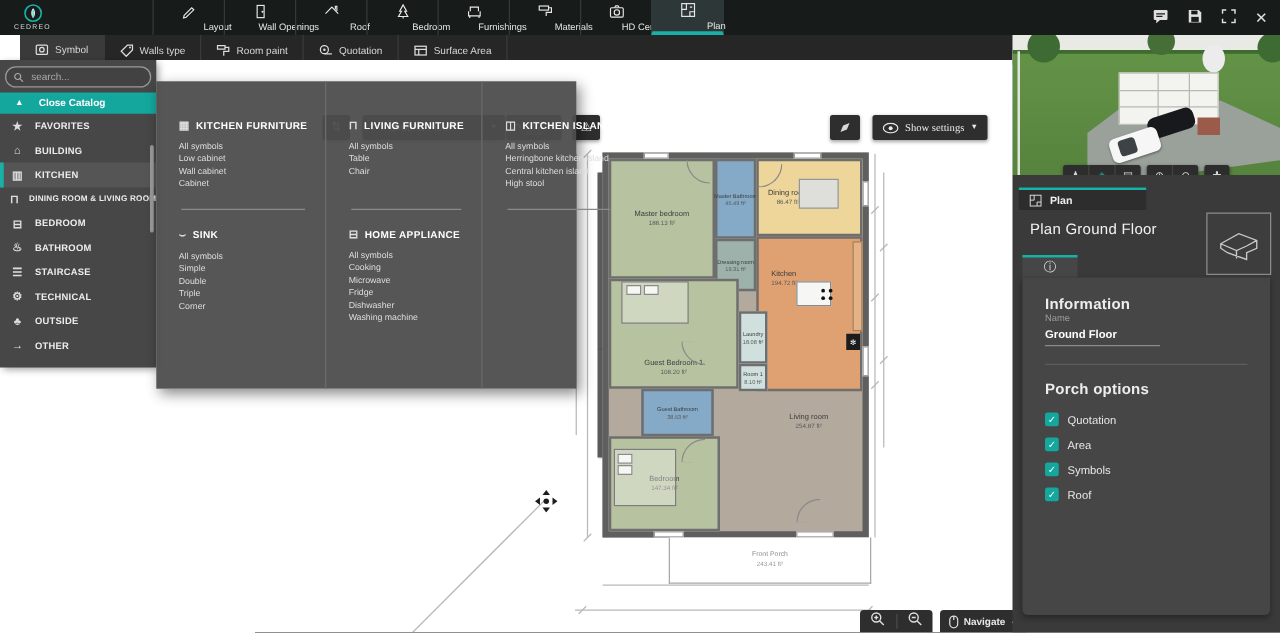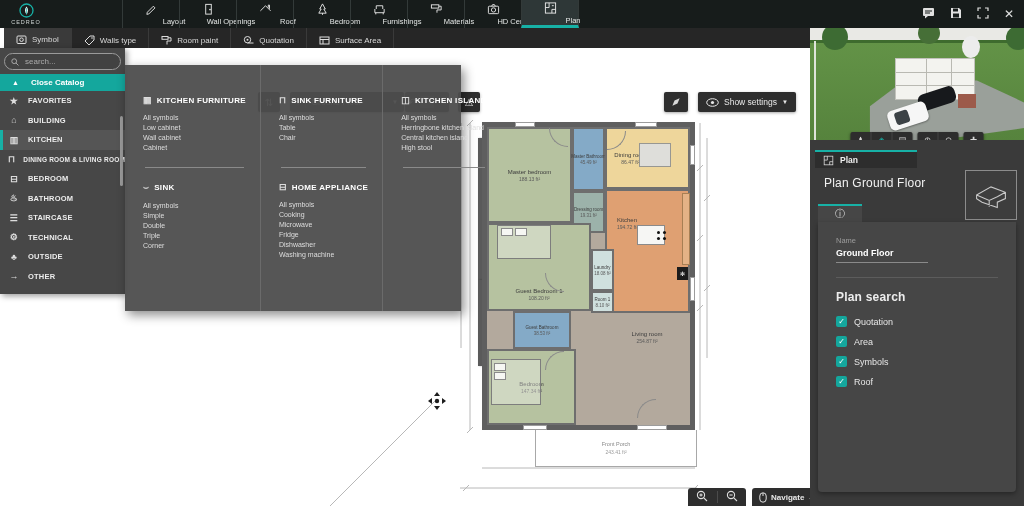--- a/index.html
+++ b/index.html
@@ -13,33 +13,33 @@
   .proj-title{display:flex;align-items:center;font-size:10px;font-weight:bold;color:#f2f2f2;letter-spacing:.6px;margin-left:78px;}
   .top-tabs{display:flex;margin-left:70px;}
   .ttab{width:56px;display:flex;flex-direction:column;align-items:center;justify-content:center;gap:1px;
         border-left:1px solid #333a39;color:#e3e6e5;cursor:pointer;}
   .ttab:last-child{border-right:1px solid #333a39;}
   .ttab .tlab{font-size:7.5px;white-space:nowrap;margin-left:46px;}
   .ttab.active{background:#2e3737;border-bottom:3px solid #17b1a6;}
   .win-ctrls{position:absolute;right:10px;top:0;height:28px;display:flex;align-items:center;gap:15px;}
   .win-ctrls .wc{color:#e0e0e0;font-size:12px;line-height:1;cursor:pointer;}
   
-  .ribbon{position:absolute;left:4px;top:28px;width:810px;height:24px;background:#262626;display:flex;}
+  .ribbon{position:absolute;left:16px;top:28px;width:810px;height:24px;background:#262626;display:flex;}
   .rtab{display:flex;align-items:center;gap:5px;padding:0 12px;color:#d8d8d8;font-size:8px;border-right:1px solid #3a3a3a;cursor:pointer;}
   .rtab.active{background:#3a3a3a;border-bottom:2px solid #17b1a6;}
   
   #canvas{position:absolute;left:0;top:48px;width:810px;height:458px;background:#ffffff;}
   .dims{position:absolute;left:0;top:0;pointer-events:none;}
   
   .cbtn{position:absolute;height:20px;background:#2e2e2e;border-radius:2px;display:flex;align-items:center;justify-content:center;color:#e8e8e8;box-shadow:0 1px 3px rgba(0,0,0,.35);cursor:pointer;}
   .floorsel{gap:5px;padding:0 6px;font-size:8.5px;}
   .stepper{display:flex;flex-direction:column;font-size:4.5px;line-height:4px;color:#bbb;}
   .sep-v{width:1px;height:12px;background:#4b4b4b;}
   .undoredo span{width:21px;text-align:center;font-size:11px;}
-  .showset{gap:5px;padding:0 8px;font-size:8.5px;}
+  .showset{gap:5px;padding:0 8px;font-size:8.5px;font-family:Liberation Serif, serif;}
   
   .strip{position:absolute;background:#5a5a5a;box-shadow:1px 0 2px rgba(0,0,0,.3);}
   .plan{position:absolute;left:482px;top:74px;width:213px;height:308px;background:#b3a99d;border:5px solid #5f5f5f;box-sizing:border-box;}
   .room{position:absolute;border:2px solid #6e6e6e;box-sizing:border-box;display:flex;flex-direction:column;align-items:center;justify-content:center;gap:1px;overflow:visible;}
   .room .rn{font-size:6px;color:#3c3c3c;white-space:nowrap;}
   .room .ra{font-size:5px;color:#5a5a5a;white-space:nowrap;}
   .room.small .rn{font-size:4.5px}.room.small .ra{font-size:4.5px}
   .r0{left:0;top:0;width:85px;height:96px;}
   .r1{left:85px;top:0;width:33px;height:64px;}
   .r2{left:118px;top:0;width:85px;height:62px;}
@@ -516,21 +516,21 @@
         <div class="fitem">Simple</div>
         <div class="fitem">Double</div>
         <div class="fitem">Triple</div>
         <div class="fitem">Corner</div>
       </div>
     </div>
     <div class="fcol">
       <div class="fsec">
         <div class="fhead">
             <span class="ic">⊓</span>
-            <span>SINK FURNITURE</span>
+            <span>LIVING FURNITURE</span>
           </div>
         <div class="fitem">All symbols</div>
         <div class="fitem">Table</div>
         <div class="fitem">Chair</div>
         <div class="fitem" style="visibility:hidden">.</div>
       </div>
       <div class="fdiv"></div>
       <div class="fsec">
         <div class="fhead">
             <span class="ic">⊟</span>
@@ -612,24 +612,25 @@
       <svg width="40" height="36" viewBox="0 0 44 40">
         <path d="M6 20 L22 11 L38 17 L38 24 L29 28 L29 34 L12 28 L6 24 Z M6 20 L20 26 L29 22 M20 26 L20 33 M38 17 L29 22" fill="none" stroke="#c9c9c9" stroke-width="1.2"></path>
       </svg>
     </div>
 
     <div class="infotab">
         <span>ⓘ</span>
       </div>
 
     <div class="card">
+      <h3>Information</h3>
       <div class="nlabel">Name</div>
       <div class="nvalue">Ground Floor</div>
       <div class="cdiv"></div>
-      <h3 style="margin-bottom:12px">Plan search</h3>
+      <h3 style="margin-bottom:12px">Porch options</h3>
       <div class="optrow">
         <span class="cb">✓</span>
         <span class="ol">Quotation</span>
       </div>
       <div class="optrow">
         <span class="cb">✓</span>
         <span class="ol">Area</span>
       </div>
       <div class="optrow">
         <span class="cb">✓</span>

